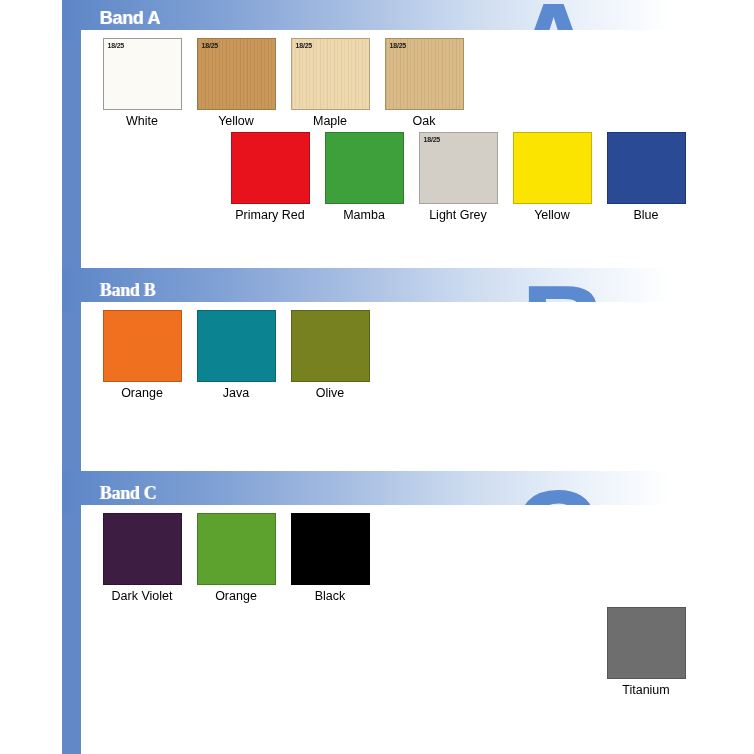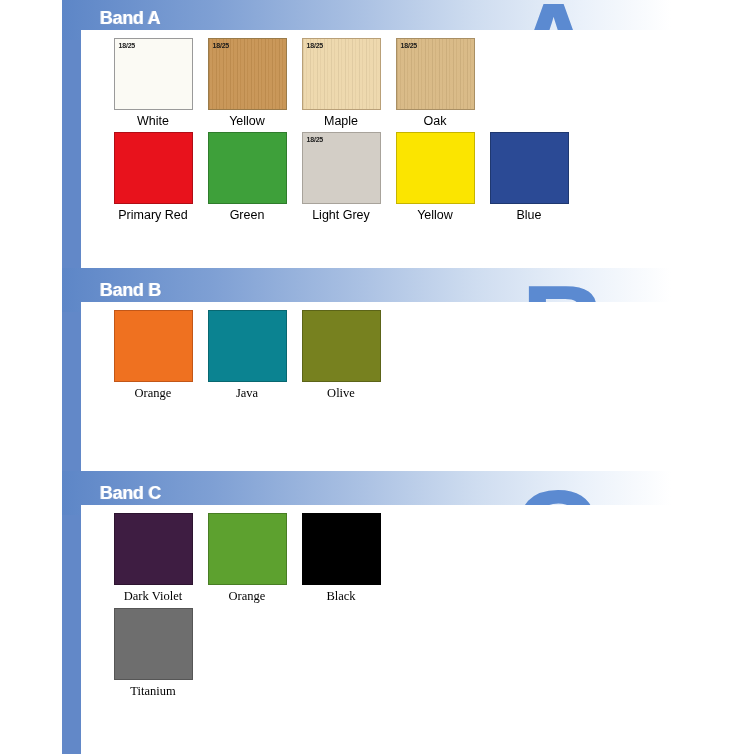--- a/index.html
+++ b/index.html
@@ -53,20 +53,21 @@
         #7fa0d4 22%,
         #a8bfe2 42%,
         #cfddf0 60%,
         #eaf1fa 75%,
         #ffffff 88%,
         #ffffff 100%);
   }
   #band-b .band-header,
   #band-c .band-header {
     height: 44px;
+    font-family: Liberation Serif, serif;
   }
   .band-title {
     position: absolute;
     left: 38px;
     top: 8px;
     font-size: 18px;
     font-weight: bold;
     color: #ffffff;
     letter-spacing: -0.3px;
     text-shadow:
@@ -91,28 +92,28 @@
 
   
   .card {
     position: absolute;
     left: 0;
     top: 30px;
     width: 612px;
     background: #ffffff;
     padding: 8px 0 10px 0;
   }
-  #band-b .card, #band-c .card { top: 34px; font-family: Liberation Serif, serif; }
+  #band-b .card, #band-c .card { top: 34px; }
 
   .row {
     display: flex;
     align-items: flex-start;
-    padding-left: 25px;
-  }
-  .row + .row { margin-top: 4px; }
+    padding-left: 14px;
+  }
+  .row + .row { margin-top: 4px; justify-content: flex-end; }
 
   .swatch-cell {
     width: 94px;
     margin-right: 0px;
     text-align: center;
   }
   .chip {
     position: relative;
     width: 79px;
     height: 72px;
@@ -184,21 +185,21 @@
             <div class="chip-label">Oak</div>
           </div>
         </div>
         <div class="row">
           <div class="swatch-cell">
             <div class="chip" style="background-color: rgb(232, 18, 28); border-color: rgb(176, 13, 22);"></div>
             <div class="chip-label">Primary Red</div>
           </div>
           <div class="swatch-cell">
             <div class="chip" style="background-color: rgb(62, 160, 58); border-color: rgb(47, 124, 44);"></div>
-            <div class="chip-label">Green</div>
+            <div class="chip-label">Mamba</div>
           </div>
           <div class="swatch-cell">
             <div class="chip" style="background-color: rgb(211, 206, 198); border-color: rgb(168, 163, 155);">
               <div class="chip-code">18/25</div>
             </div>
             <div class="chip-label">Light Grey</div>
           </div>
           <div class="swatch-cell">
             <div class="chip" style="background-color: rgb(251, 229, 0); border-color: rgb(198, 180, 0);"></div>
             <div class="chip-label">Yellow</div>

